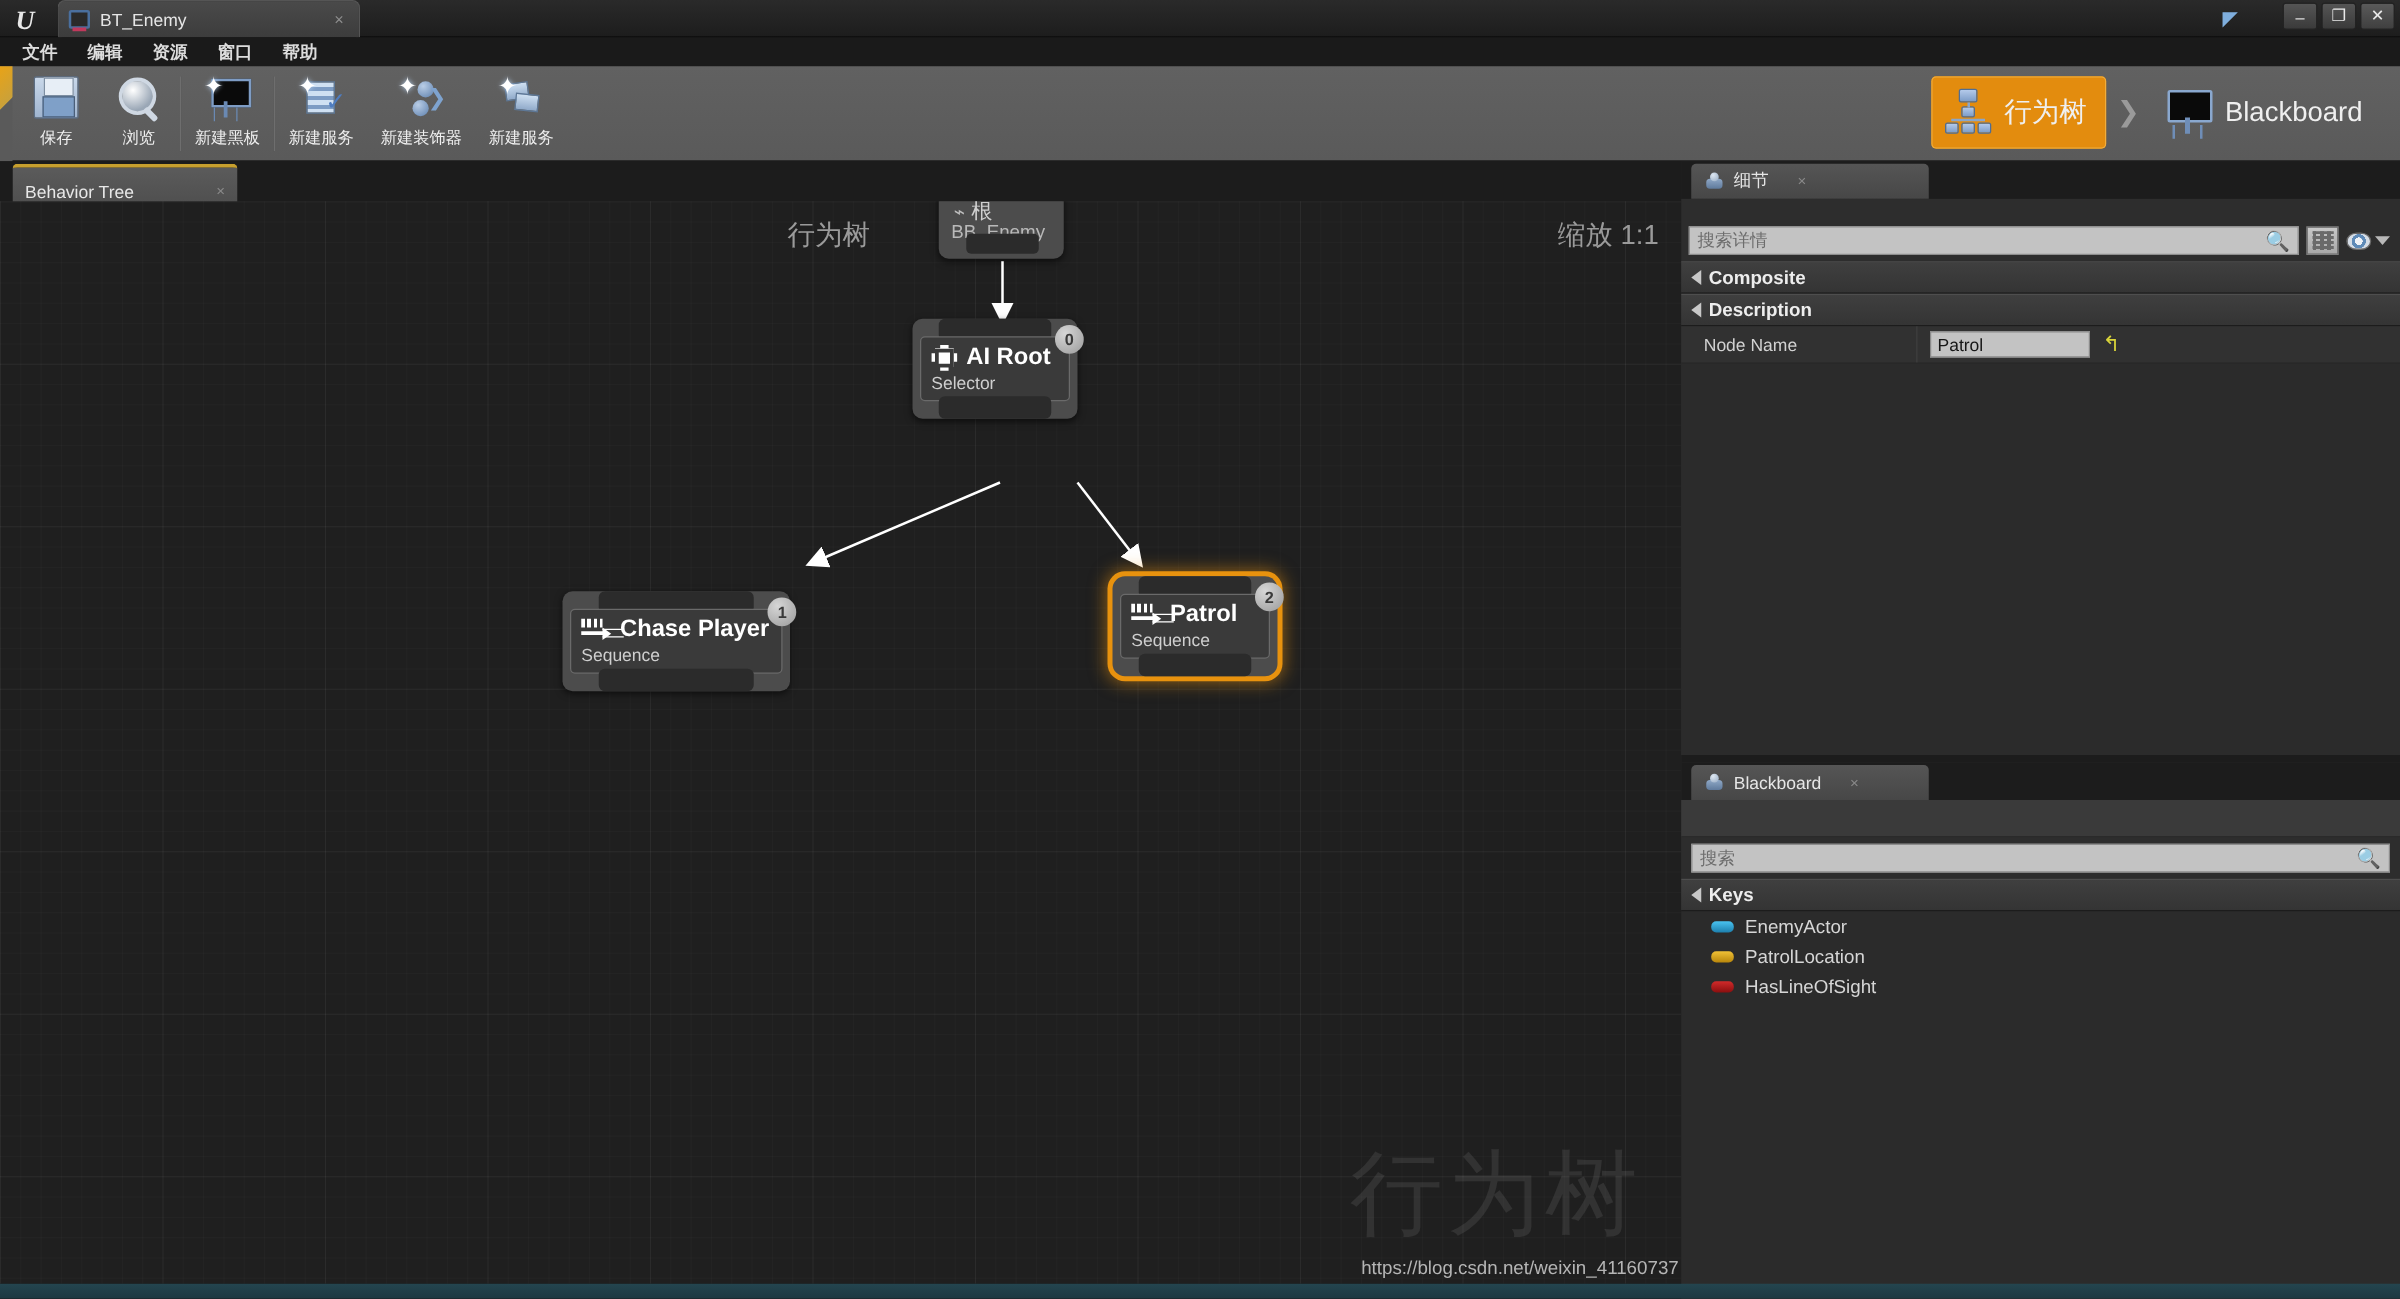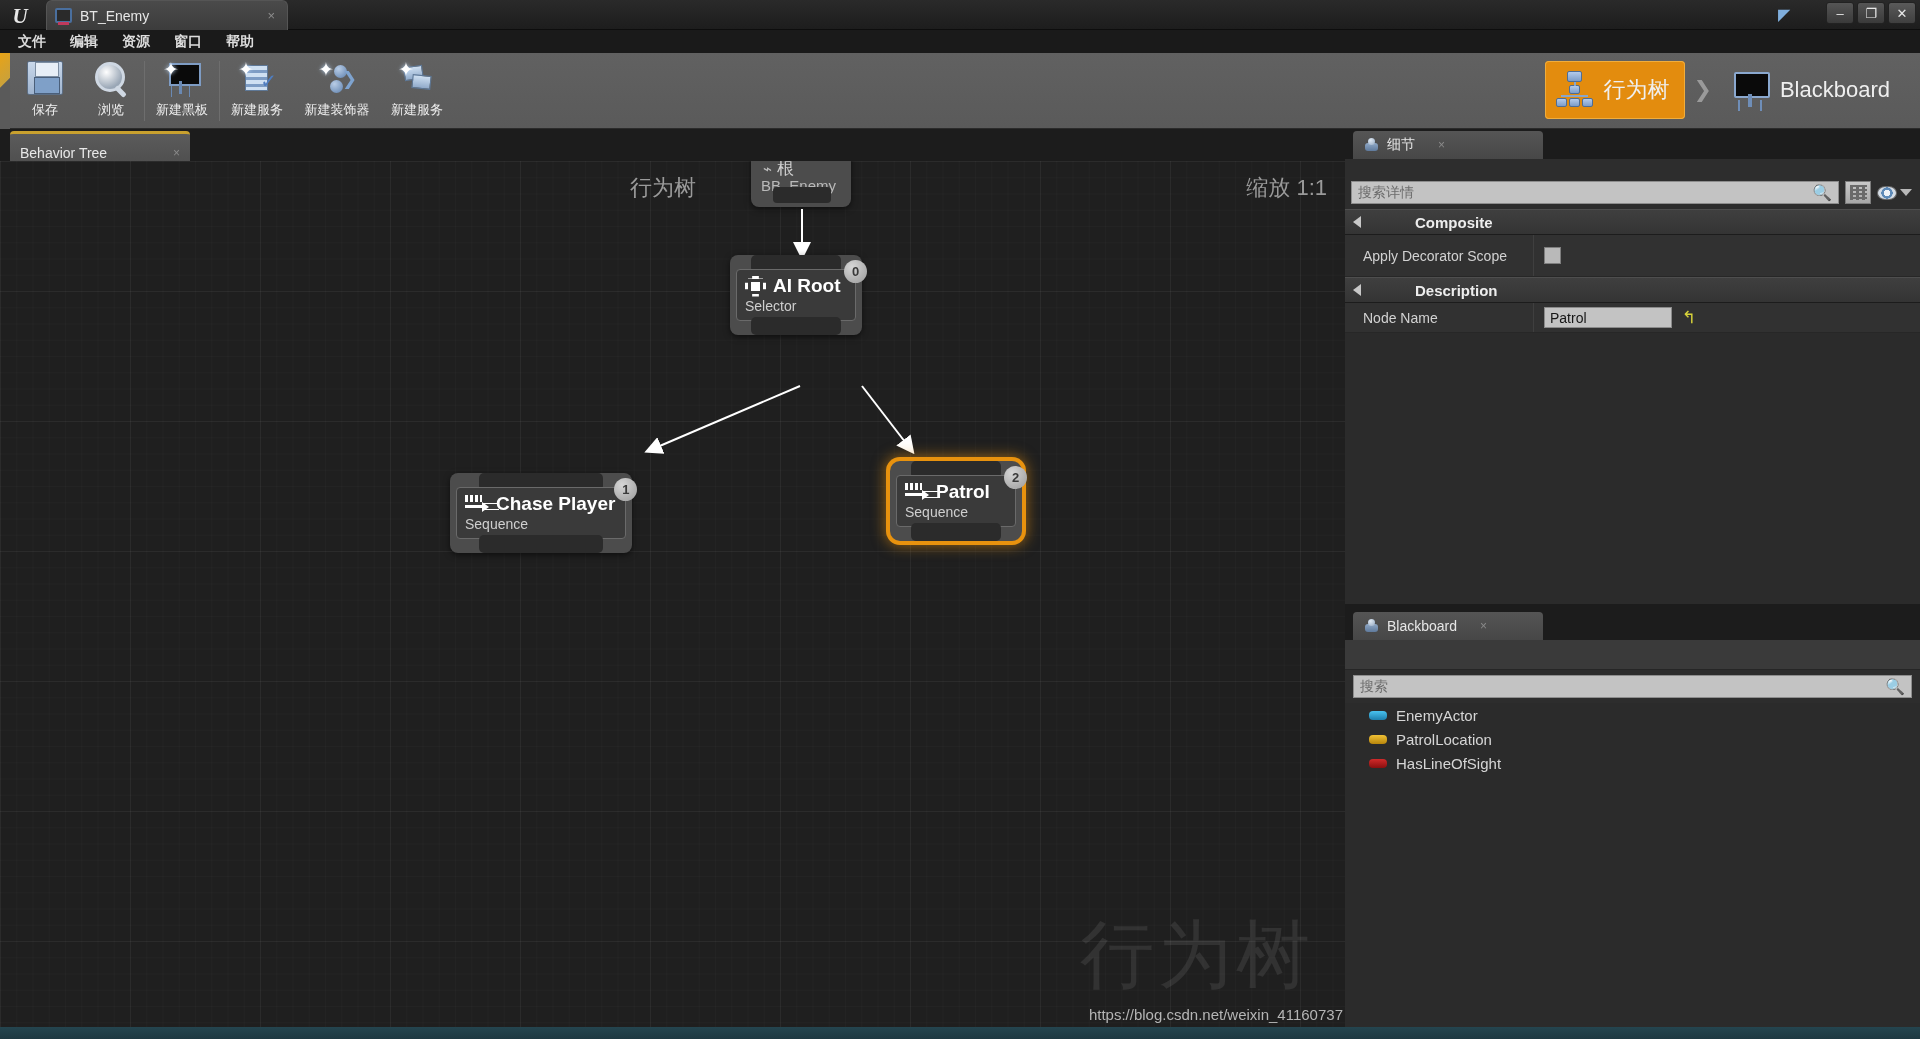--- a/index.html
+++ b/index.html
@@ -283,21 +283,21 @@
     border:1px solid #6b6b6b;
   }
   .caret-dn { width:0;height:0;border-left:6px solid transparent;border-right:6px solid transparent;border-top:7px solid #b8b8b8; }
 
   .cat-header {
     background: linear-gradient(#3f3f3f,#343434); border-top:1px solid #4e4e4e;
     border-bottom:1px solid #1c1c1c; height:26px;
     display:flex; align-items:center; padding-left:8px; gap:6px;
   }
   .cat-tri { width:0;height:0;border-top:6px solid transparent;border-bottom:6px solid transparent;border-right:8px solid #c8c8c8; }
-  .cat-title { font-size:15px; font-weight:bold; color:#ededed;margin-left:48px; }
+  .cat-title { font-size:15px; font-weight:bold; color:#ededed; }
 
   .prop-row { display:flex; align-items:center; height:30px; background:#313131; border-bottom:1px solid #272727; }
   .prop-name { width:188px; padding-left:18px; font-size:14px; color:#d2d2d2; }
   .prop-val { flex:1; display:flex; align-items:center; padding-left:10px; border-left:1px solid #3f3f3f; height:100%; }
   .chk { width:17px; height:17px; background:#b9b9b9; border:1px solid #7e7e7e; }
   .txtfield {
     width:128px; height:21px; background:#c3c3c3; border:1px solid #8a8a8a;
     font-size:14px; color:#161616; display:flex; align-items:center; padding:0 5px;
   }
   .revert { font-size:17px; color:#d8d33a; margin-left:10px; }
@@ -534,26 +534,20 @@
         <span class="eye"></span>
         <span class="caret-dn"></span>
       </div>
     </div>
 
     <div class="details-body">
       <div class="cat-header">
         <span class="cat-tri"></span>
         <span class="cat-title">Composite</span>
       </div>
-      <div class="prop-row" style="height:42px">
-        <span class="prop-name">Apply Decorator Scope</span>
-        <span class="prop-val">
-            <span class="chk"></span>
-          </span>
-      </div>
 
       <div class="cat-header">
         <span class="cat-tri"></span>
         <span class="cat-title">Description</span>
       </div>
       <div class="prop-row">
         <span class="prop-name">Node Name</span>
         <span class="prop-val">
           <span class="txtfield">Patrol</span>
           <span class="revert">↰</span>
@@ -573,20 +567,24 @@
     </div>
 
     <div class="bb-body">
       <div class="bb-toolbar"></div>
       <div class="bb-search-row">
         <div class="search-box">
           <span class="search-ph">搜索</span>
           <span class="search-mag">🔍</span>
         </div>
       </div>
+      <div class="cat-header">
+        <span class="cat-tri"></span>
+        <span class="cat-title">Keys</span>
+      </div>
       <div>
         <div class="bb-item">
           <span class="bb-chip" style="background:linear-gradient(#49c3f0,#1d7fad)"></span>
           <span class="bb-name">EnemyActor</span>
         </div>
         <div class="bb-item">
           <span class="bb-chip" style="background:linear-gradient(#f0c136,#b8860b)"></span>
           <span class="bb-name">PatrolLocation</span>
         </div>
         <div class="bb-item">

